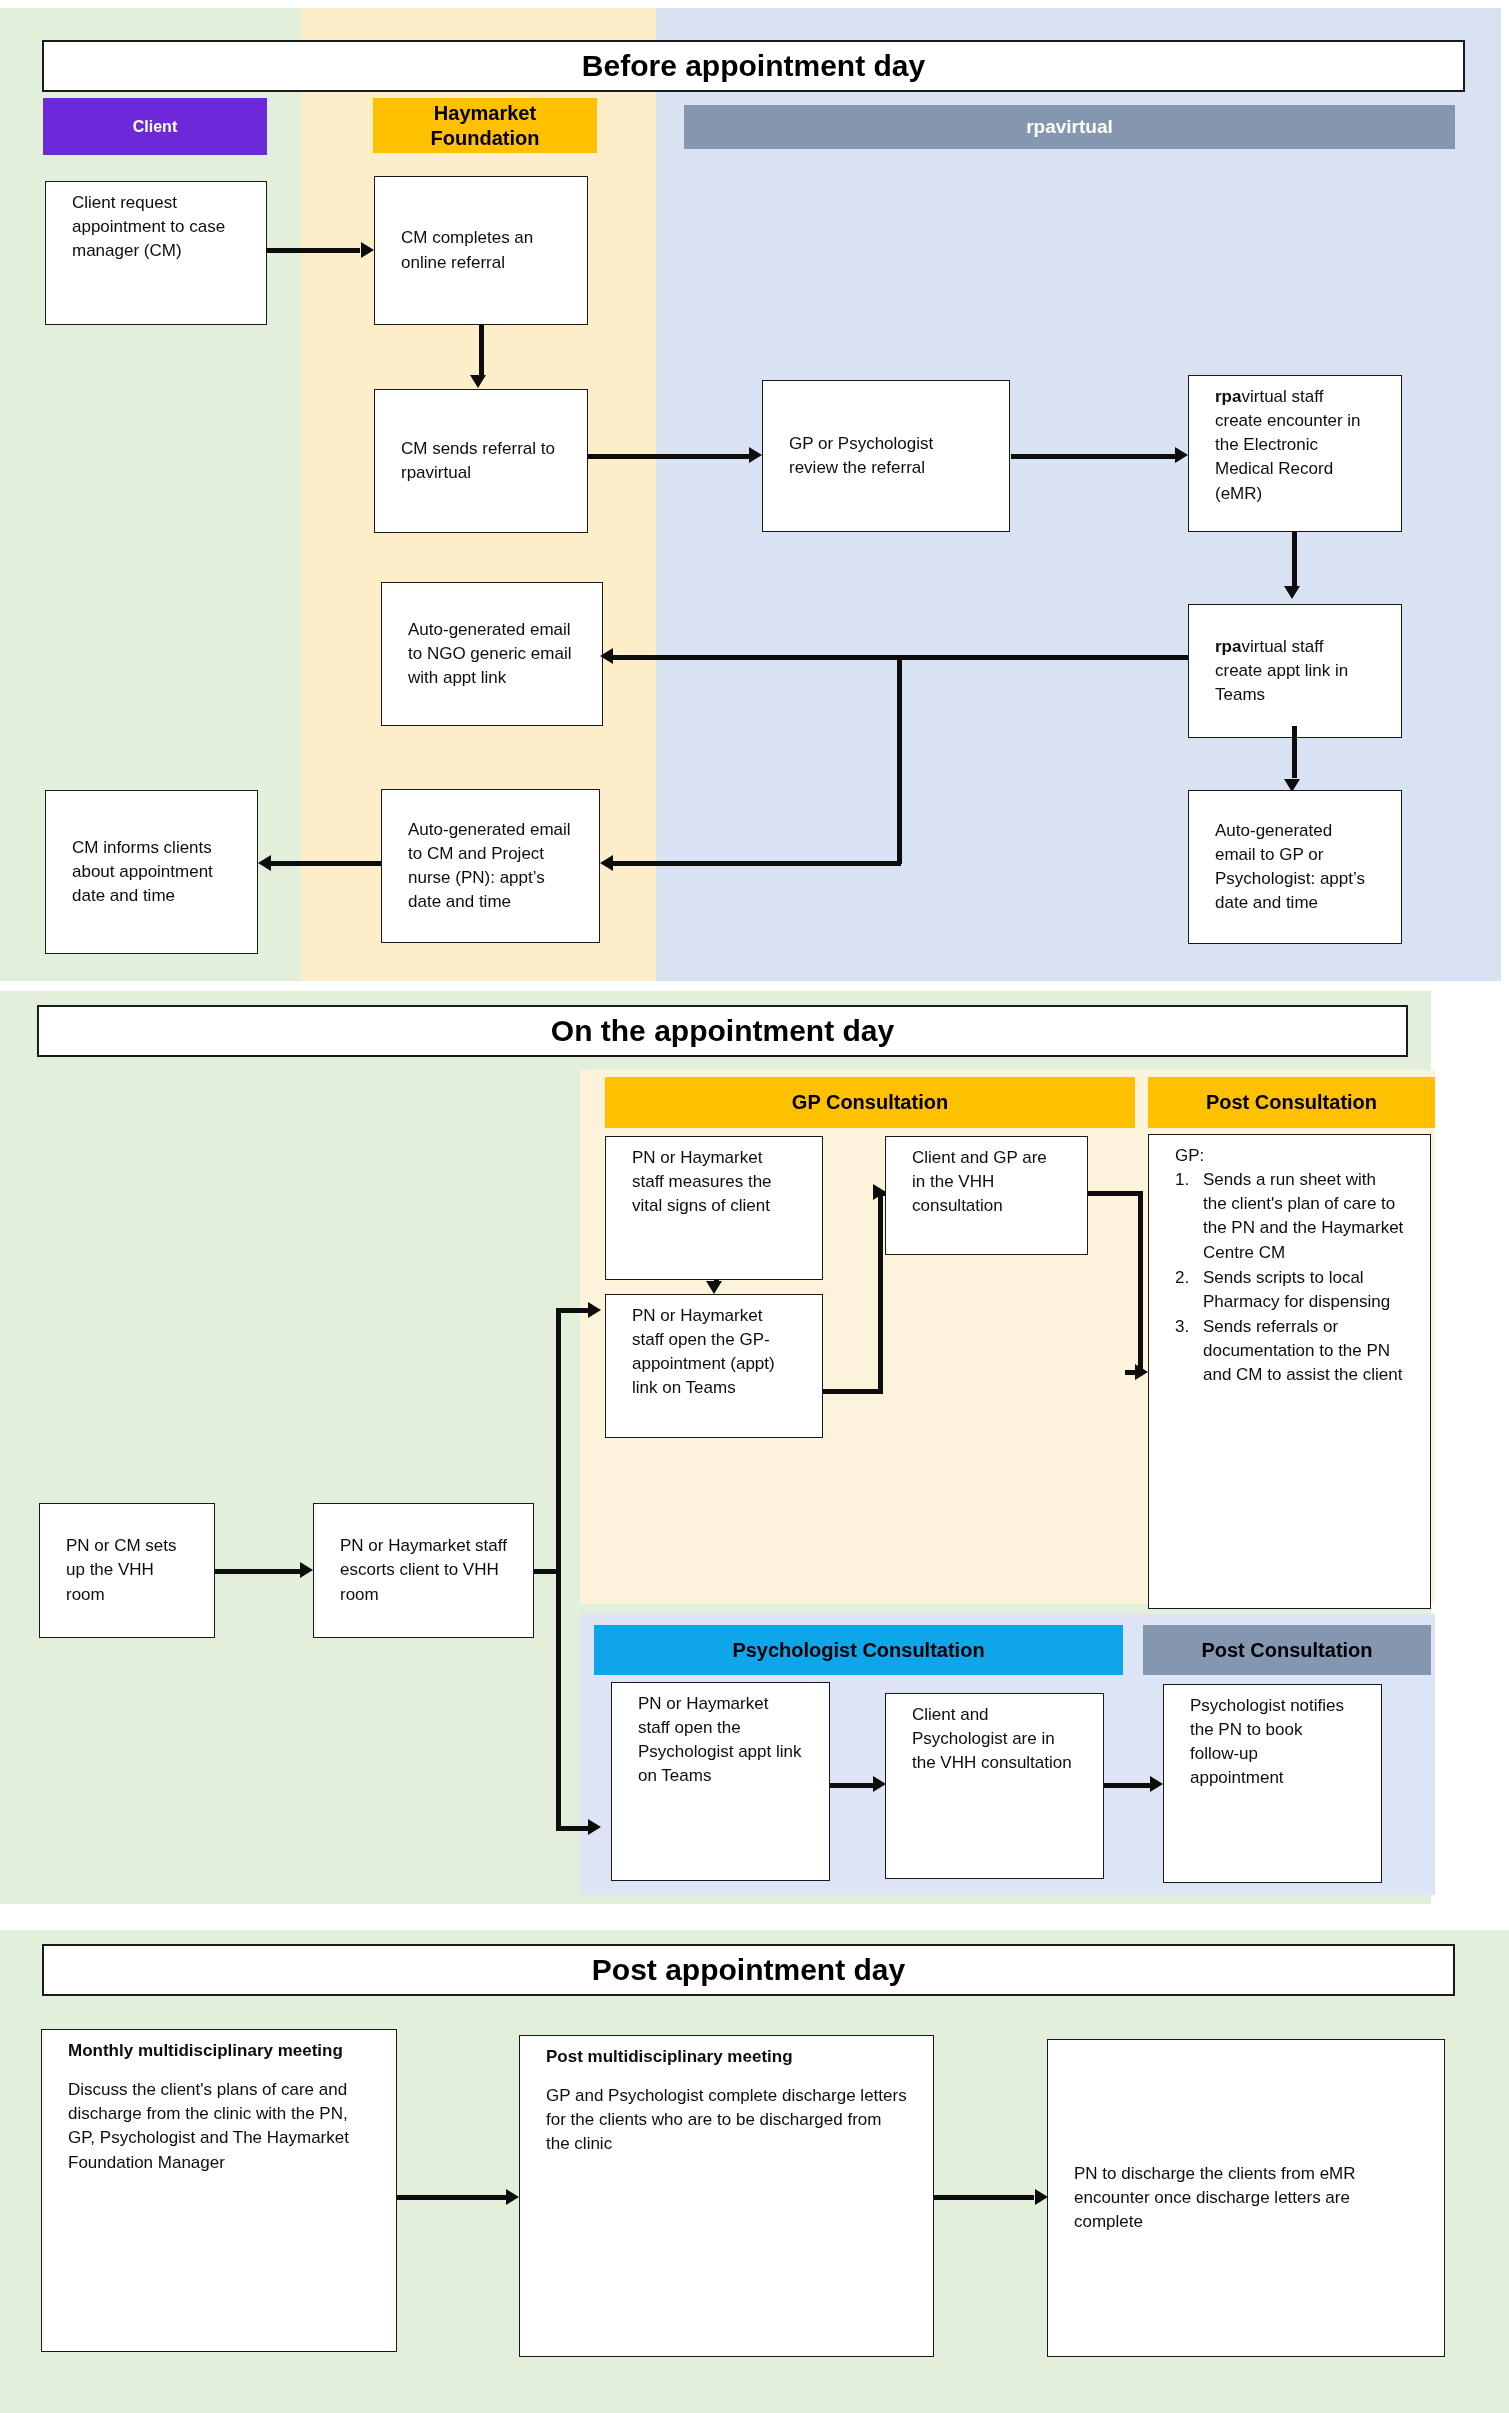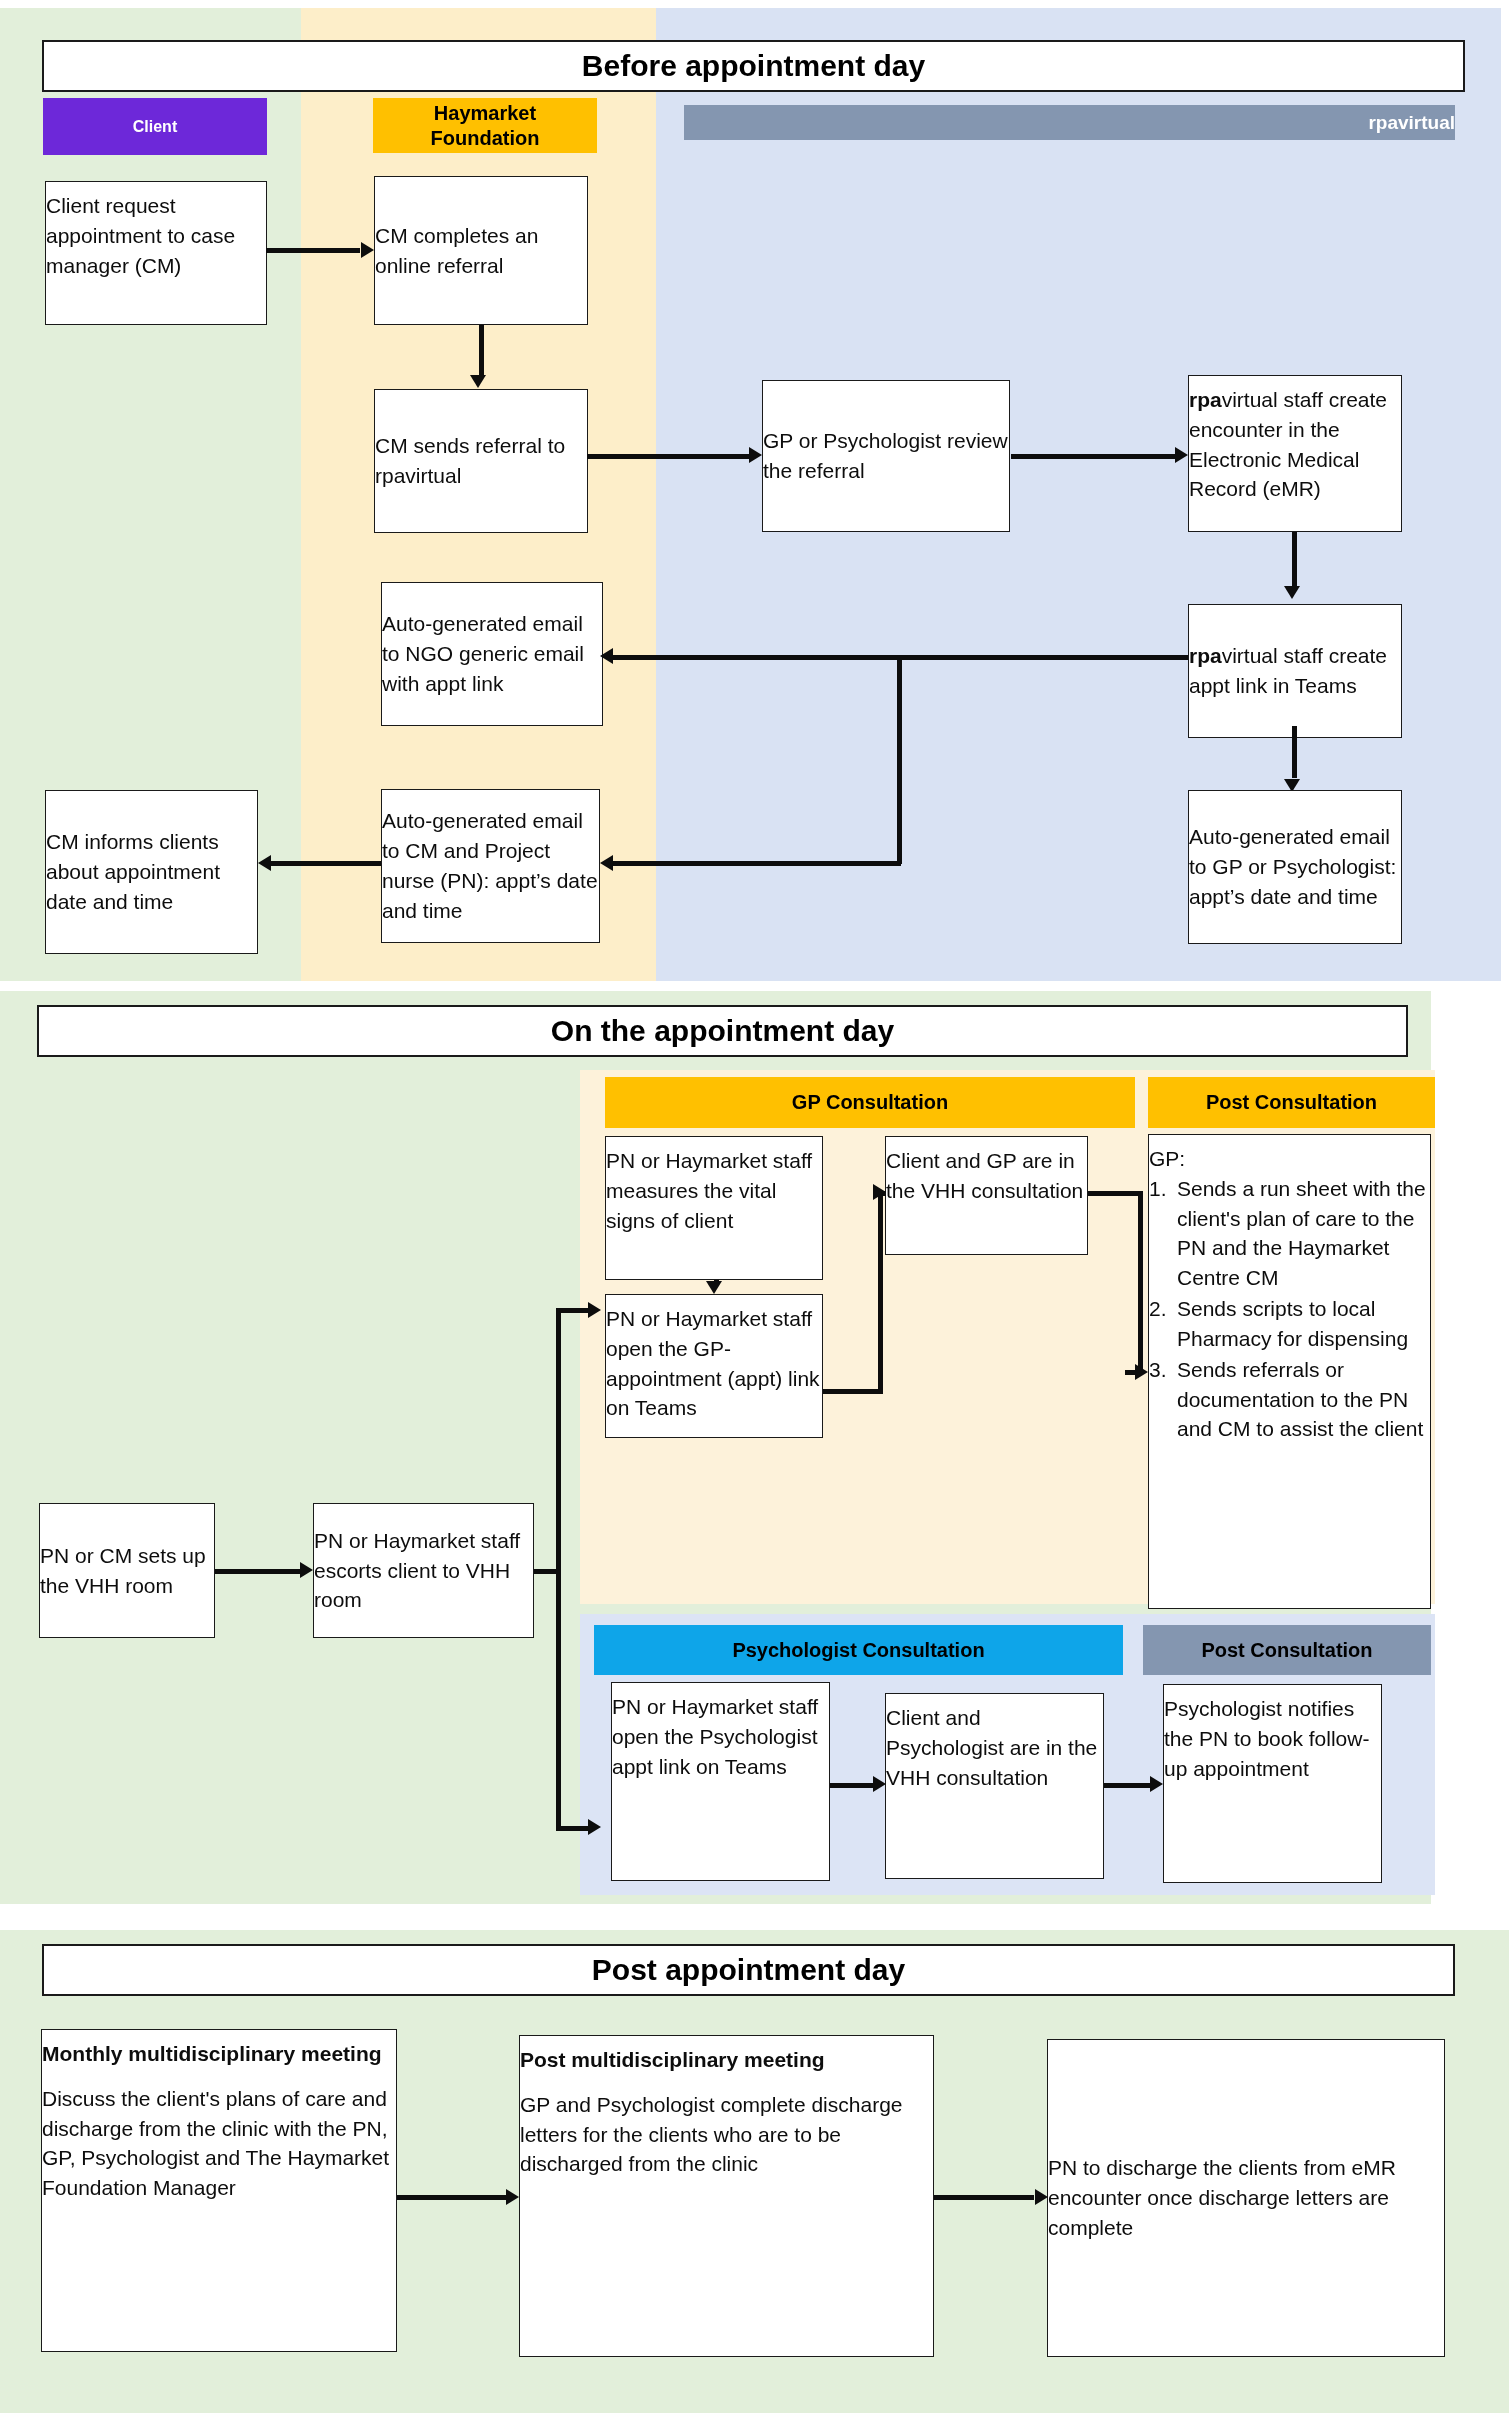--- a/index.html
+++ b/index.html
@@ -8,22 +8,22 @@
 
   
   .band{position:absolute;}
   .lane{position:absolute;}
   .titlebar{position:absolute;background:#ffffff;border:2px solid #1a1a1a;
             display:flex;align-items:center;justify-content:center;
             font-weight:bold;color:#000;}
   .lanehdr{position:absolute;display:flex;align-items:center;justify-content:center;
            text-align:center;font-weight:bold;line-height:1.25;}
   .nodebox{position:absolute;background:#ffffff;border:1.5px solid #1a1a1a;
-           box-sizing:border-box;font-size:21px;line-height:1.42;color:#0d0d0d;
-           padding:9px 0;display:flex;align-items:flex-start;}
+           box-sizing:border-box;font-size:17px;line-height:1.42;color:#0d0d0d;
+           padding:9px 26px;display:flex;align-items:flex-start;}
   .nodebox.mid{align-items:center;}
   .nodebox .inner{width:100%;}
   .ol{margin:0;padding:0;list-style:none;}
   .ol li{display:flex;margin-bottom:1px;}
   .ol li .num{width:28px;flex:0 0 28px;}
   .ol li .txt{flex:1 1 auto;}
   .b{font-weight:bold;}
   .gap{height:15px;}
 
   
@@ -46,21 +46,21 @@
   <div class="lane" style="left:656px;top:8px;width:845px;height:973px;background:#d9e2f3;"></div>
 
   <div class="titlebar" style="left:42px;top:40px;width:1419px;height:48px;font-size:30px;">Before appointment day</div>
 
   <div class="lanehdr" style="left:43px;top:98px;width:224px;height:57px;background:#6d28d9;color:#ffffff;font-size:16px;">Client</div>
 
   <div class="lanehdr" style="left:373px;top:98px;width:224px;height:55px;background:#ffc000;color:#000000;font-size:20px;">
     <span>Haymarket<br>Foundation</span>
   </div>
 
-  <div class="lanehdr" style="left:684px;top:105px;width:771px;height:35px;background:#8496b0;color:#ffffff;font-size:19px;justify-content:flex-end;">
+  <div class="lanehdr" style="left:684px;top:105px;width:771px;height:44px;background:#8496b0;color:#ffffff;font-size:19px;">
     <span><span class="b">rpa</span>virtual</span>
   </div>
 
   <div class="nodebox" style="left:45px;top:181px;width:222px;height:144px;">
     <div class="inner">Client request appointment to case manager (CM)</div>
   </div>
 
   <div class="nodebox mid" style="left:374px;top:176px;width:214px;height:149px;">
     <div class="inner">CM completes an online referral</div>
   </div>

